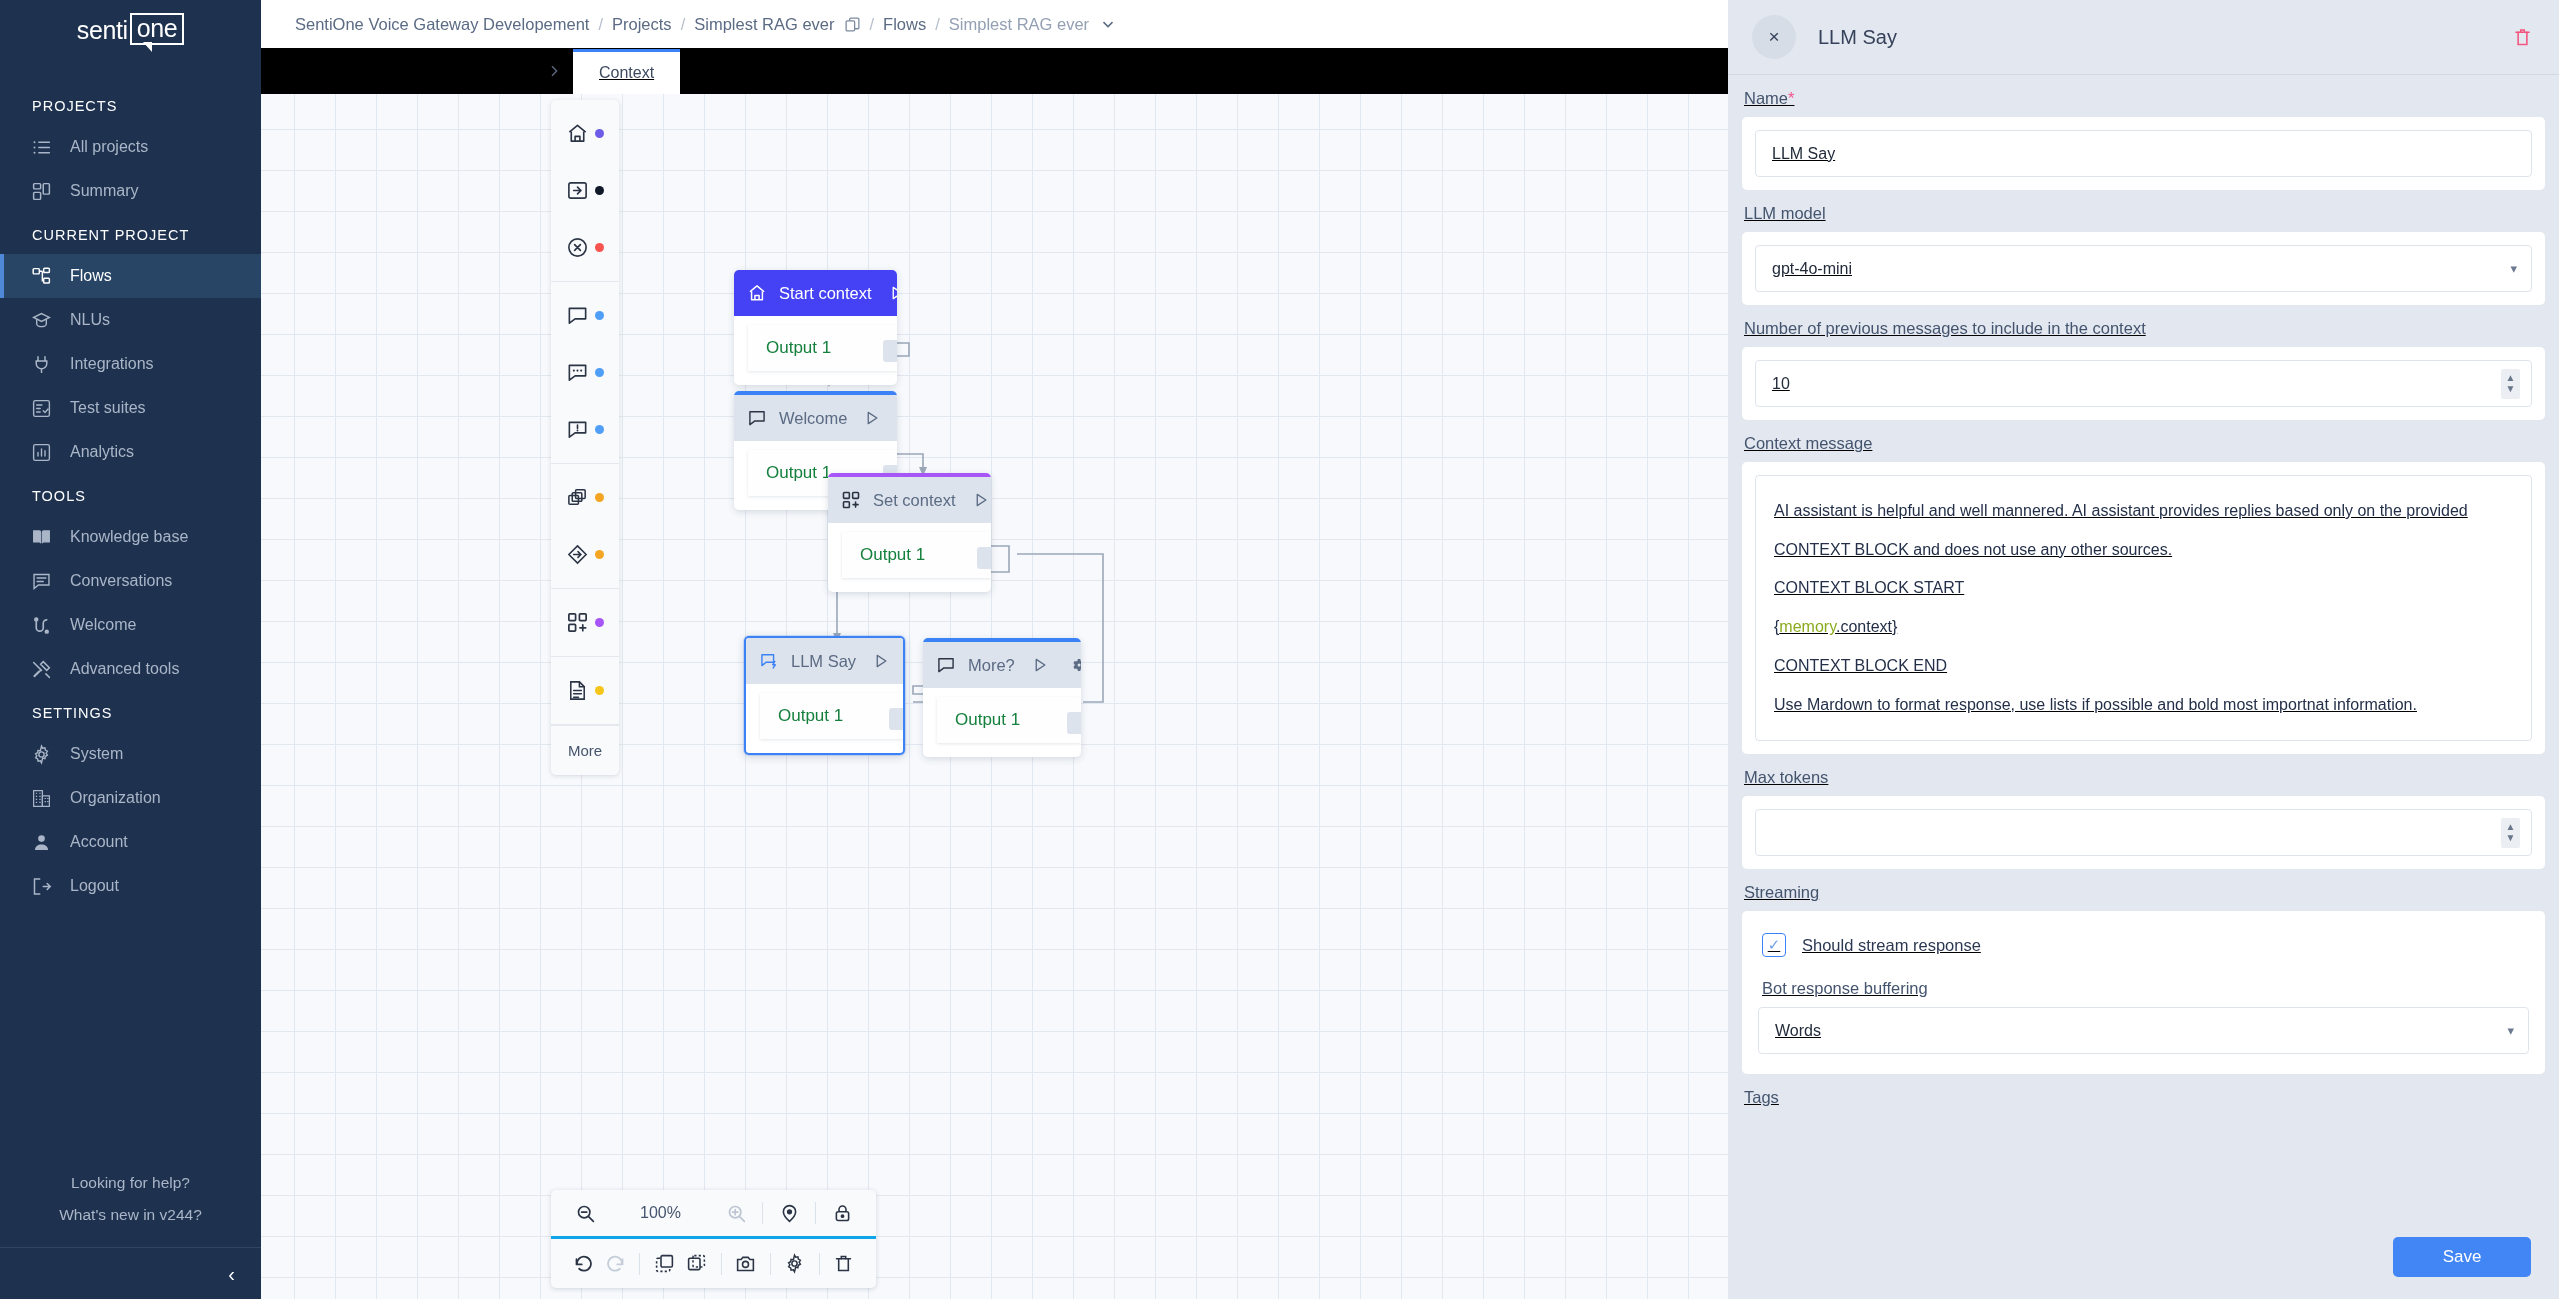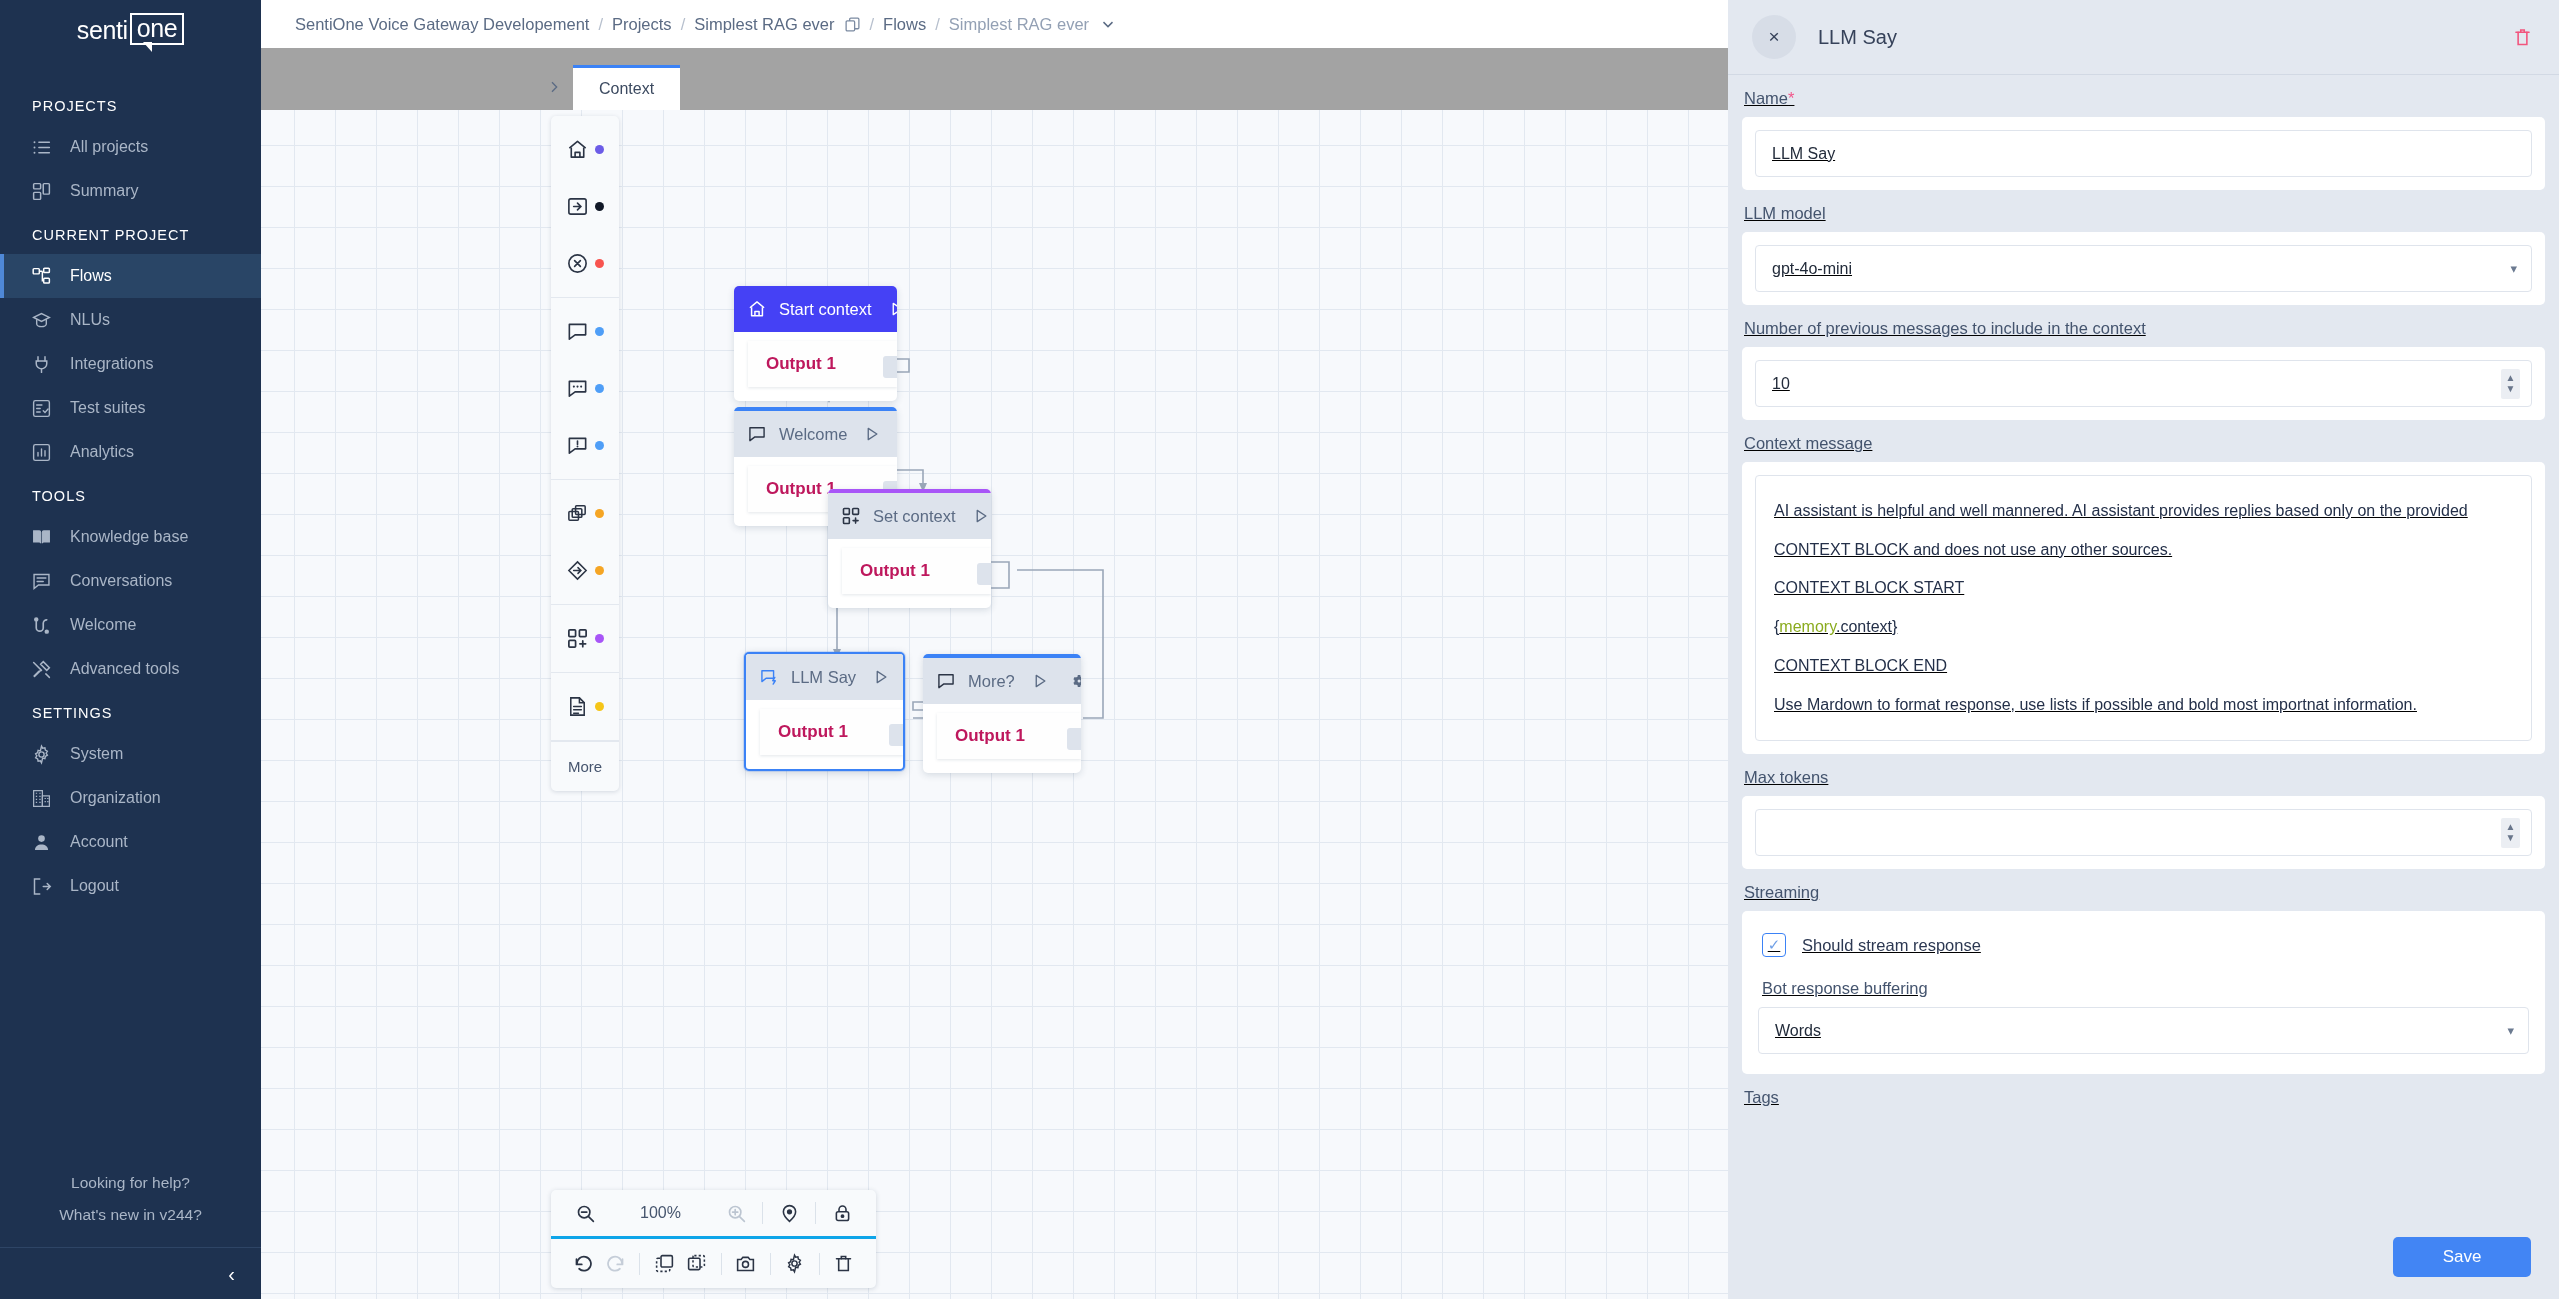--- a/index.html
+++ b/index.html
@@ -65,22 +65,22 @@
     font-size: 16.5px; color: #5b6b84; background: #fff; gap: 0px;
   }
   .crumb { color: #5b6b84; cursor: pointer; white-space: nowrap; }
   .crumb.muted { color: #93a0b4; }
   .crumb-sep { color: #b6bfcd; margin: 0 9px; }
   .crumb-ico { display: inline-flex; margin-left: 9px; vertical-align: middle; cursor: pointer; }
   .crumb-ico svg { width: 17px; height: 17px; display: block; }
   .crumb-chevron { margin-left: 10px; display: inline-flex; cursor: pointer; }
 
   .tabs-bar {
-    height: 62px; background: #a3a3a3; display: flex; align-items: flex-end;
-    padding-left: 262px; position: relative;
+    height: 46px; background: #000000; display: flex; align-items: flex-end;
+    padding-left: 262px; position: relative; text-decoration: underline;
   }
   .tab-expand {
     position: absolute; left: 280px; bottom: 10px; width: 26px; height: 26px;
     display: flex; align-items: center; justify-content: center; color: #5b6b84; cursor: pointer;
     font-size: 17px;
   }
   .tab {
     background: #fff; border-top: 3px solid #3b82f6;
     height: 45px; display: flex; align-items: center; padding: 0 26px;
     font-size: 16px; color: #3c4a60; cursor: pointer; position: relative; left: 50px;
@@ -132,21 +132,21 @@
     width: 26px; height: 26px; display: flex; align-items: center; justify-content: center;
     cursor: pointer; border-radius: 4px; flex: 0 0 26px;
   }
   .node-head .nh-play svg, .node-head .nh-gear svg { width: 18px; height: 18px; display: block; }
   .node-head.primary { background: #4541f5; color: #fff; }
   .node-head.grey { background: #dde3ec; color: #5b6b84; }
   .node-body { padding: 9px 0 14px 0; position: relative; }
   .node-out {
     background: #fefefe; box-shadow: 0 1px 3px rgba(40,60,90,.13);
     height: 46px; display: flex; align-items: center; padding-left: 18px;
-    font-size: 17px; color: #be185d; margin-left: 14px; margin-right: 0px; font-weight: bold;
+    font-size: 17px; color: #15803d; margin-left: 14px; margin-right: 0px;
   }
   .out-port {
     position: absolute; right: -8px; top: 50%; transform: translateY(-50%);
     width: 22px; height: 22px; background: #dde3ec; border-radius: 3px;
   }
   .node.selected > .node-card { border: 2px solid #3b82f6; box-shadow: 0 0 0 1px rgba(59,130,246,.2), 0 2px 8px rgba(40,60,90,.2); }
   .top-accent { height: 4px; }
 
   
   .canvas-toolbar {

